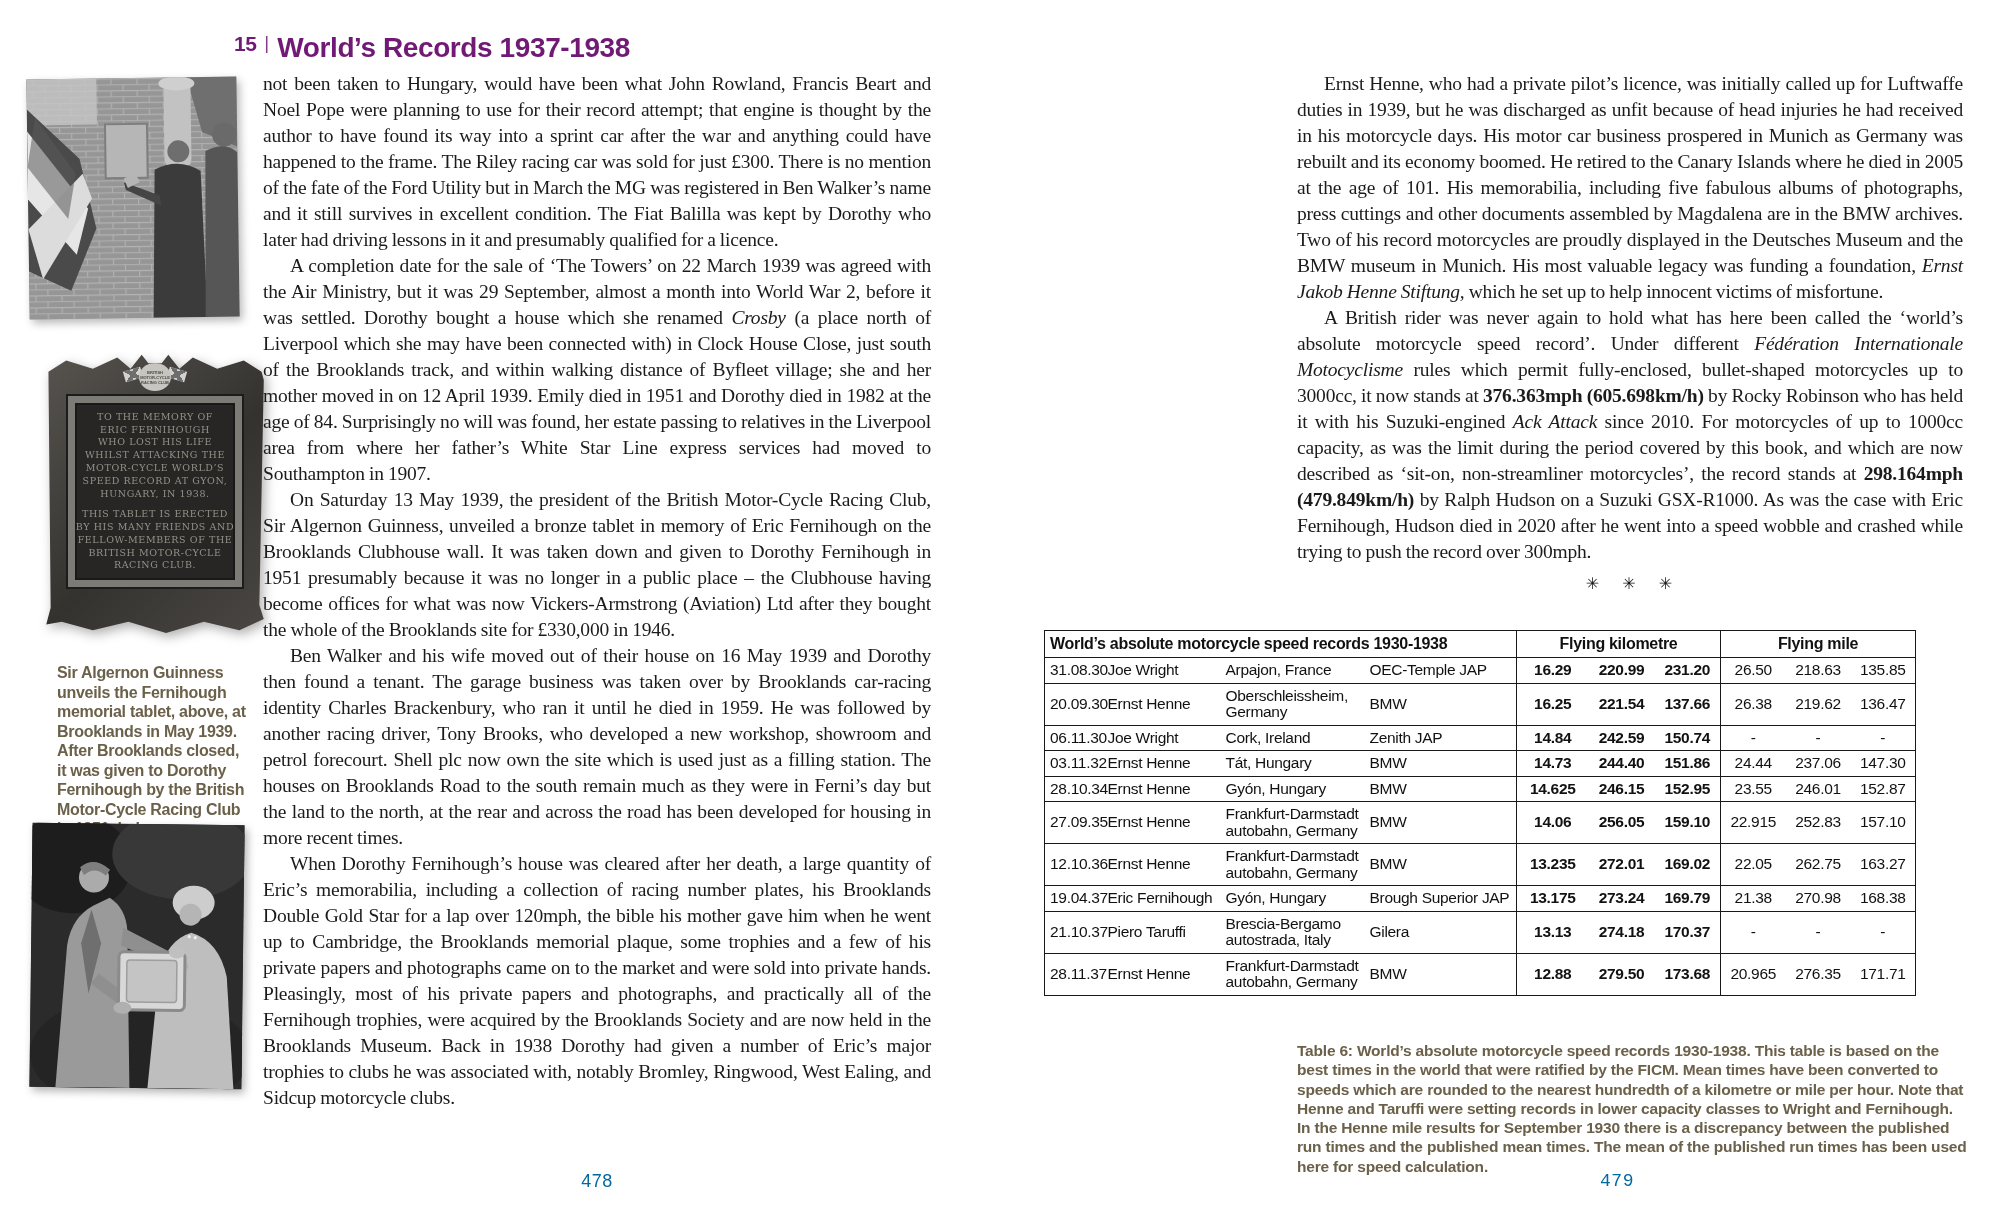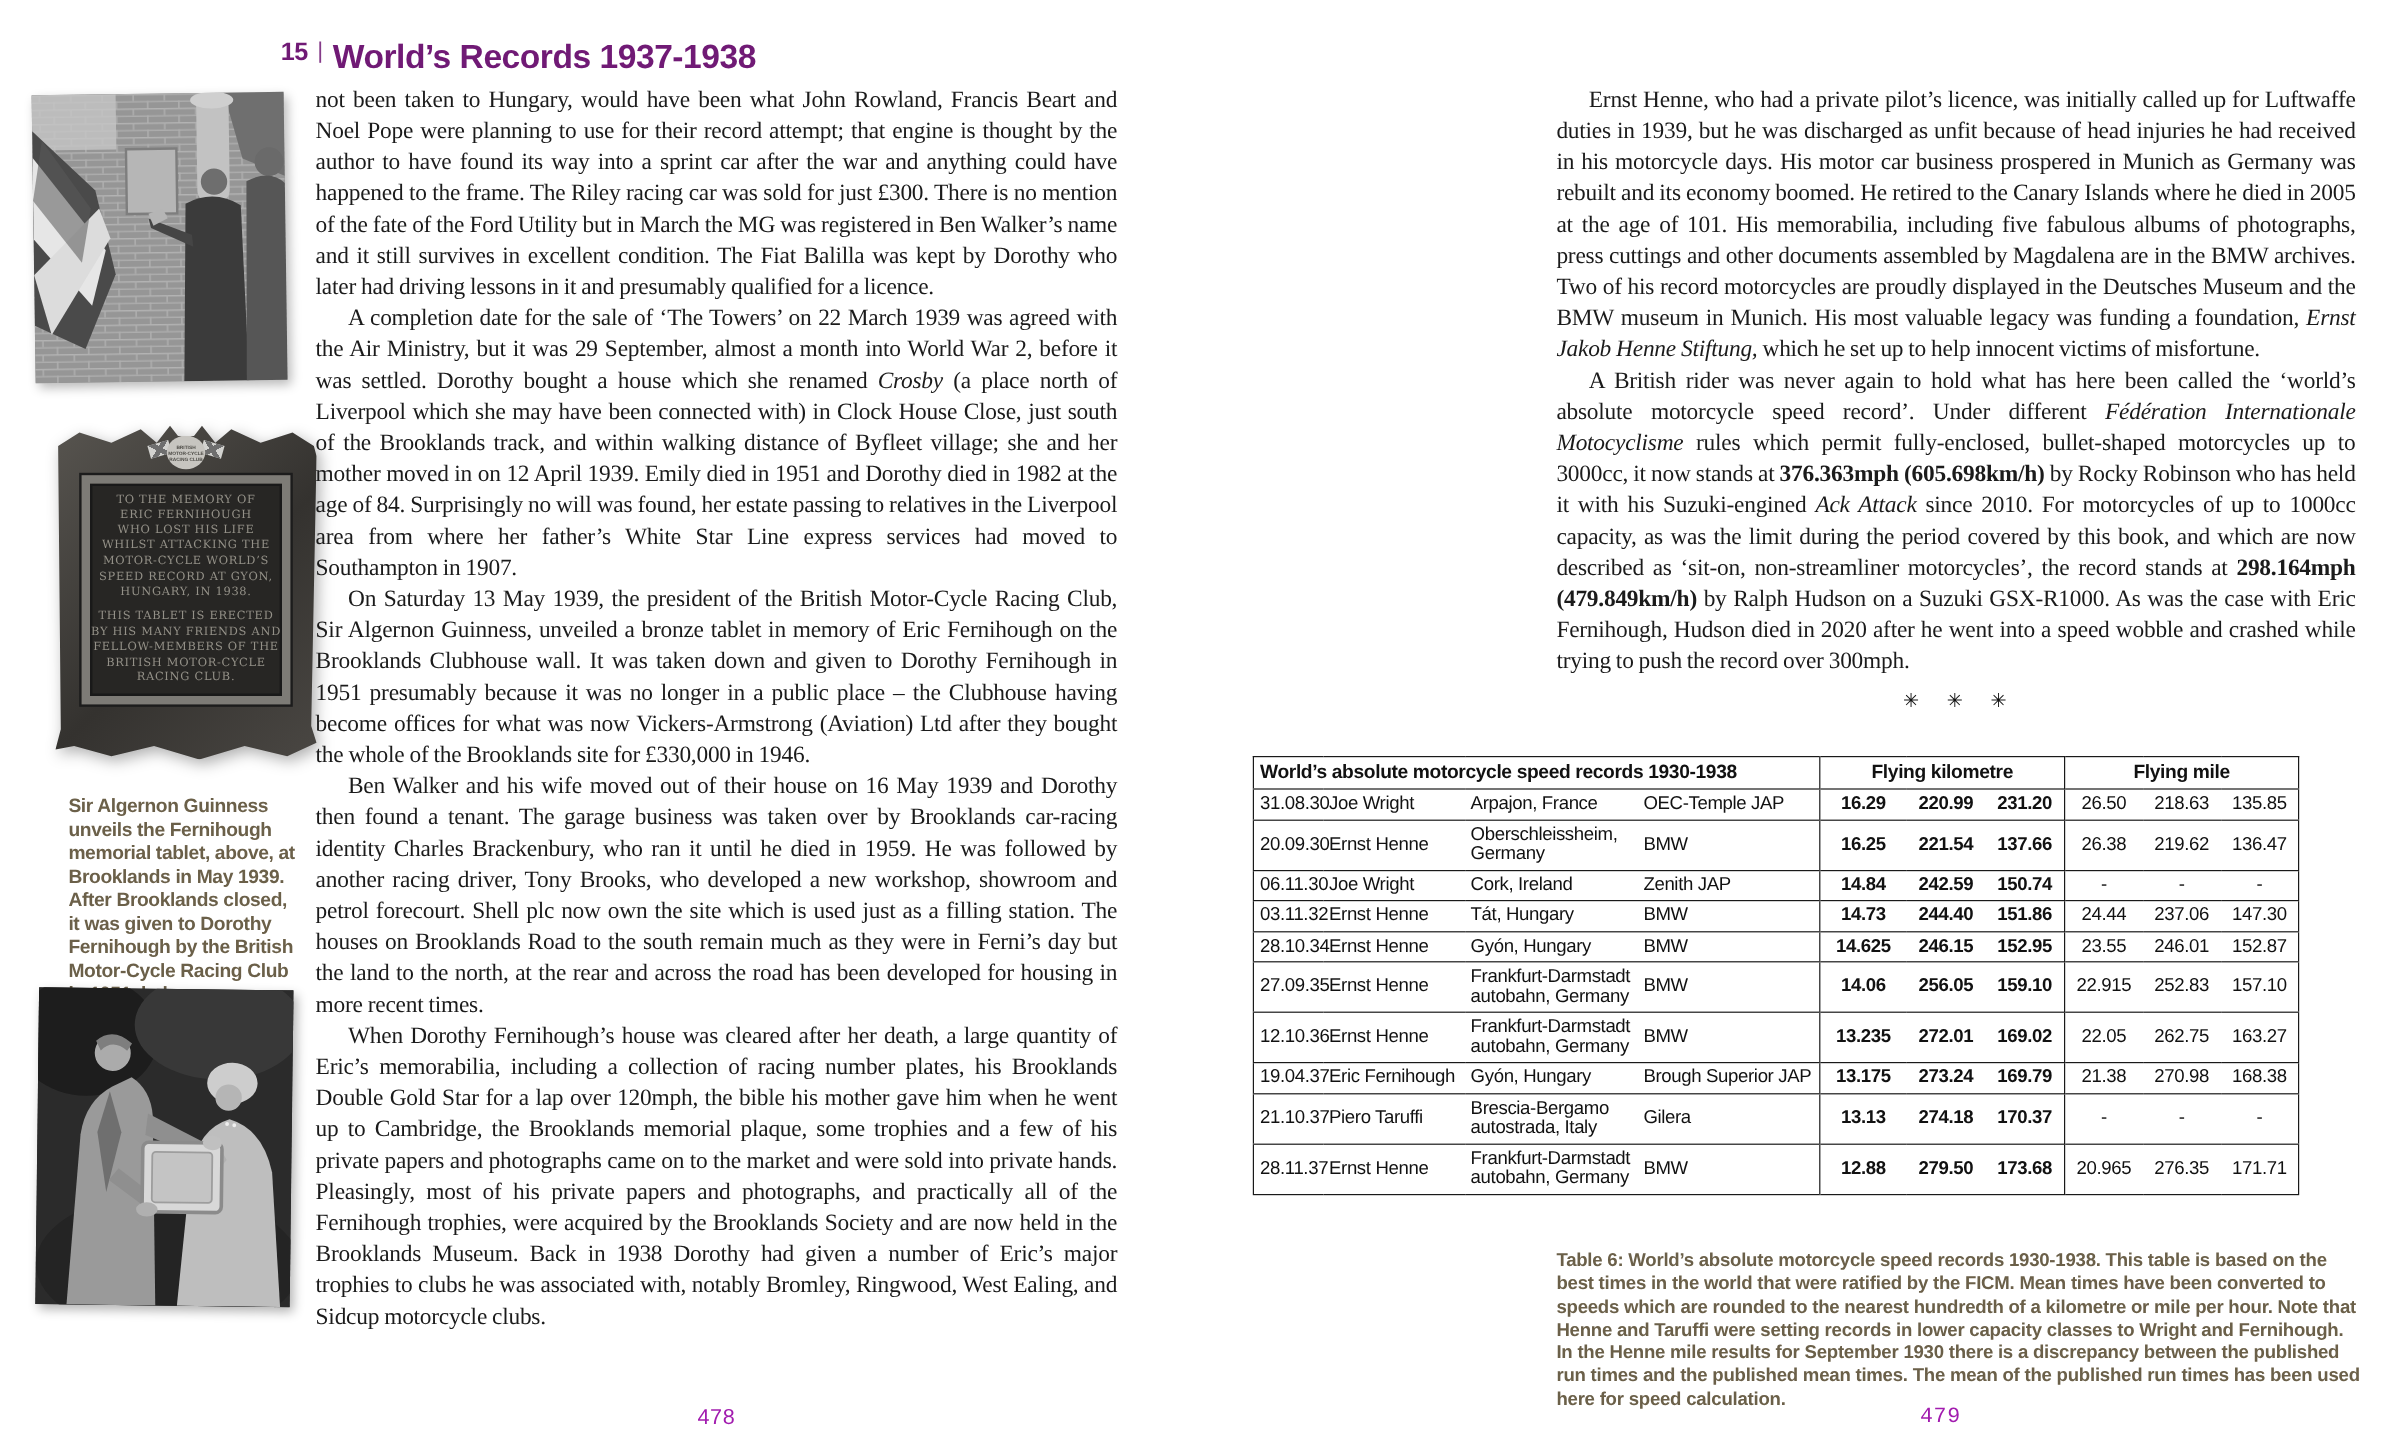--- a/index.html
+++ b/index.html
@@ -53,21 +53,21 @@
   table.records th{font-size:16px;font-weight:bold;}
   table.records td{font-size:15.5px;line-height:16.5px;}
   .al{text-align:left;} .ac{text-align:center;}
   .vl{border-left:1.7px solid #191919;}
   td.k{font-weight:bold;}
   th.tbl-title{padding-left:7px;}
   td.c-date{padding-left:7px;}
 
   .table-caption{position:absolute;left:1297px;top:1041px;width:670px;font-family:"Liberation Sans",sans-serif;font-weight:bold;font-size:15.5px;line-height:19.3px;letter-spacing:-0.2px;color:#6b6049;}
 
-  .pagenum{position:absolute;top:1171px;font-family:"Liberation Sans",sans-serif;font-size:18px;color:#a21caf;letter-spacing:0.5px;text-align:center;}
+  .pagenum{position:absolute;top:1171px;font-family:"Liberation Sans",sans-serif;font-size:18px;color:#0369a1;letter-spacing:0.5px;text-align:center;}
   .pagenum-left{left:263px;width:668px;}
   .pagenum-right{left:1284px;width:666px;font-family:Liberation Mono, monospace;}
 </style>
 </head>
 <body>
 
 <div class="spread">
 
   <div class="chapter-header">
     <span class="ch-num">15</span>

